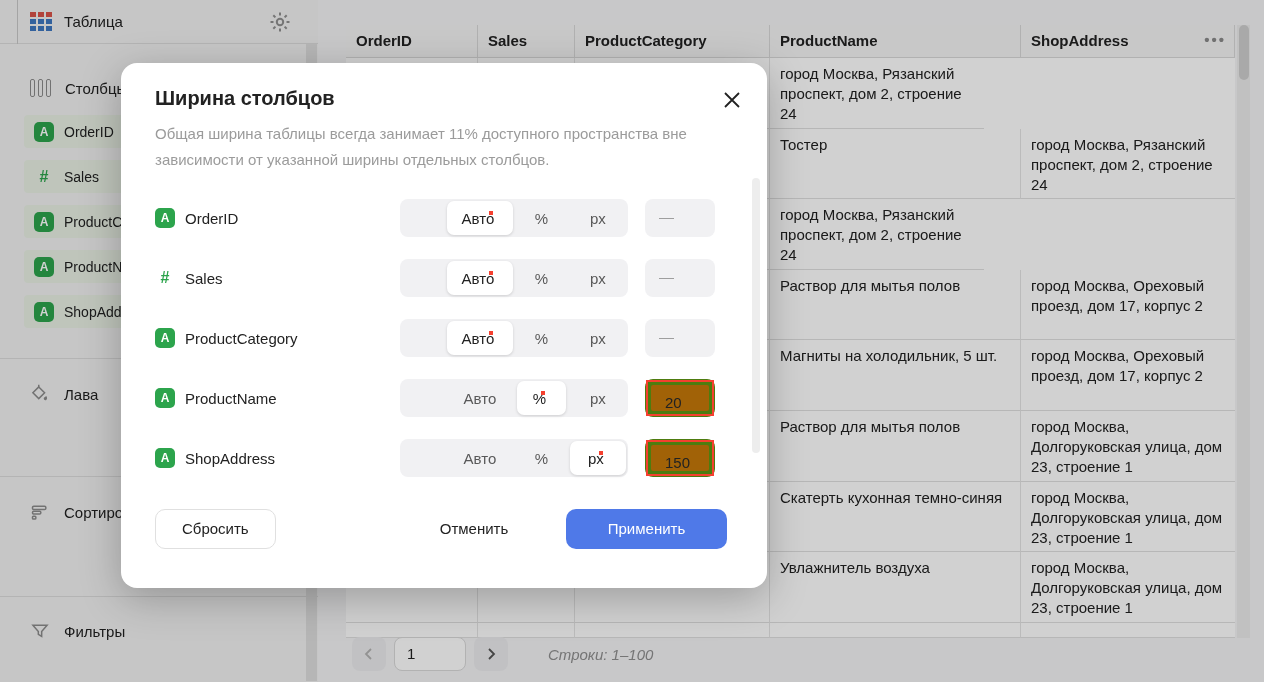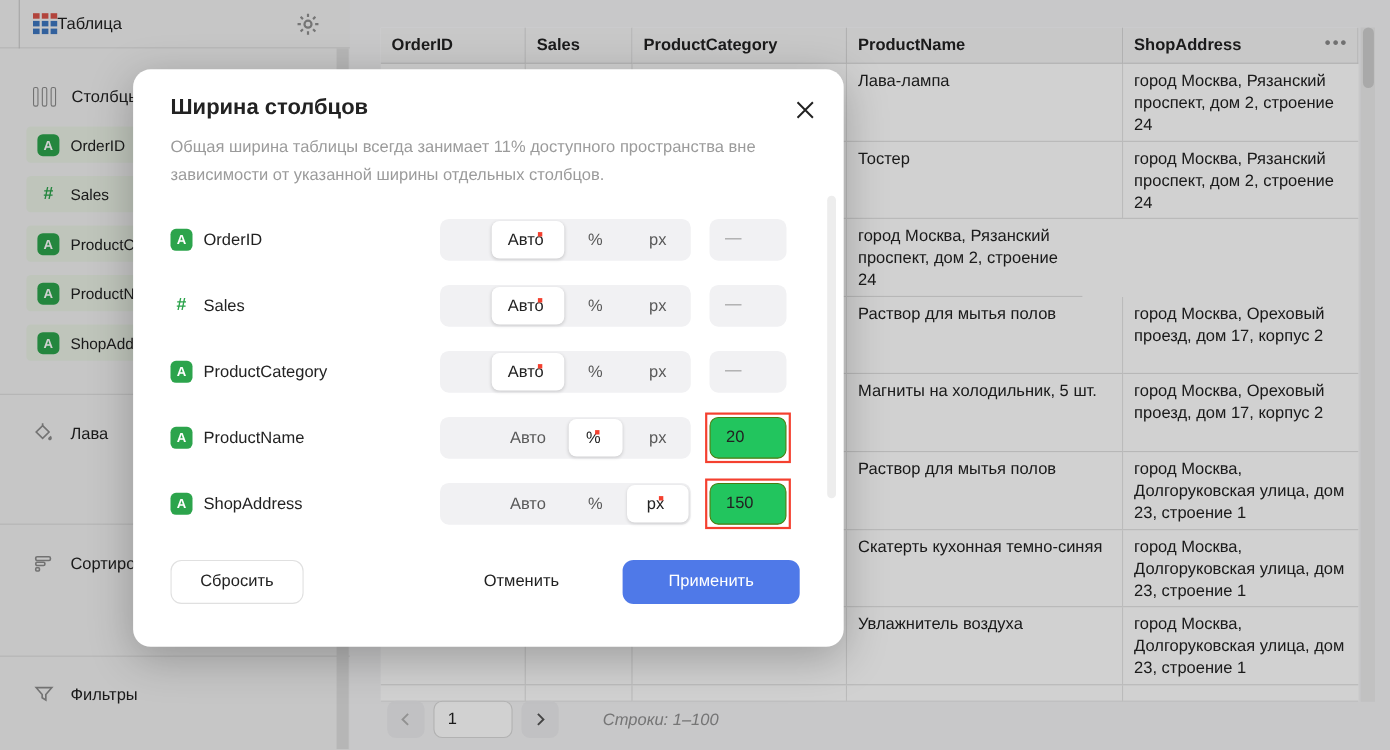--- a/index.html
+++ b/index.html
@@ -8,21 +8,21 @@
   .stage { position:relative; width:1264px; height:682px; background:#f4f4f6; overflow:hidden; }
 
   
   .sidebar { position:absolute; left:0; top:0; width:318px; height:682px; background:#f2f2f2; z-index:1; }
   .sb-header { position:relative; height:44px; border-bottom:1px solid #dcdcdc; display:flex; align-items:center; }
   .sb-vline { position:absolute; left:17px; top:0; width:1px; height:44px; background:#c9c9c9; }
   .grid-icon { margin-left:30px; display:grid; grid-template-columns:repeat(3,6px); grid-auto-rows:5px; gap:2px; }
   .grid-icon i { display:block; }
   .grid-icon i.r { background:#d9544a; }
   .grid-icon i.b { background:#3e77c0; }
-  .sb-title { font-size:15px; }
+  .sb-title { margin-left:12px; font-size:15px; }
   .gear { position:absolute; right:26px; top:10px; width:24px; height:24px; color:#8f8f8f; cursor:pointer; }
   .sb-scroll { position:absolute; right:1px; top:44px; width:11px; height:637px; background:#dedede; }
   .sb-section { display:flex; align-items:center; position:absolute; left:30px; height:24px; }
   .sb-section .lbl { margin-left:14px; font-size:15px; white-space:nowrap; }
   .sb-ico { width:20px; height:20px; color:#8c8c8c; flex:none; }
   .cols-icon { display:flex; gap:3px; }
   .cols-icon i { width:5px; height:18px; border:1.5px solid #8c8c8c; border-radius:2px; }
   .divider { position:absolute; left:0; width:318px; height:1px; background:#dcdcdc; }
   .chip { position:absolute; left:24px; width:278px; height:33px; background:#e9f1e5; border-radius:4px;
           display:flex; align-items:center; padding-left:10px; gap:10px; overflow:hidden; cursor:pointer; }
@@ -68,21 +68,21 @@
   .seg-opt { position:relative; display:flex; align-items:center; justify-content:center; font-size:15px;
              color:#595959; cursor:pointer; }
   .so0{width:87px;} .so1{width:66px;} .so2{width:75px;}
   .seg-opt.sel { color:#222; }
   .seg-opt.sel::before { content:""; position:absolute; inset:2px; background:#fff; border-radius:7px;
                          box-shadow:0 1px 3px rgba(0,0,0,0.15); }
   .seg-opt span { position:relative; z-index:1; }
   .valbox { position:absolute; left:490px; top:0; width:70px; height:38px; border-radius:8px; font-size:15px;
             line-height:36px; padding-left:14px; }
   .valbox.off { background:#f1f1f3; color:#9e9e9e; }
-  .valbox.on { background:#22c55e; border:1px solid #4d7c0f; color:#222; }
+  .valbox.on { background:#a16207; border:6px solid #4d7c0f; color:#222; }
   .ann { position:absolute; inset:-5px; border:2.5px solid #f4402f; pointer-events:none; z-index:2; }
   .m-scroll { position:absolute; right:7px; top:115px; width:8px; height:275px; background:#ededed; border-radius:4px; }
   .m-footer { position:absolute; left:0; top:446px; width:646px; height:40px;padding-left:20px; }
   .btn-reset { position:absolute; left:34px; top:0; height:40px; padding:0 26px; background:#fff;
                border:1px solid #e0e0e0; border-radius:10px; font-size:15px; line-height:38px; cursor:pointer; }
   .btn-cancel { position:absolute; left:309px; top:0; width:88px; height:40px; font-size:15px; line-height:40px;
                 text-align:center; cursor:pointer; }
   .btn-apply { position:absolute; left:445px; top:0; width:161px; height:40px; background:#4f79e8; color:#fff;
                border-radius:10px; font-size:15px; line-height:40px; text-align:center; cursor:pointer; }
 
@@ -192,21 +192,20 @@
       <div class="tcell c4">
         <span>ShopAddress</span>
         <span class="dots">•••</span>
       </div>
     </div>
     <div class="tbody" id="tbody">
         <div class="trow">
           <div class="tcell c0"></div>
           <div class="tcell c1"></div>
           <div class="tcell c2"></div>
-          <div class="tcell c3">Лава-лампа</div>
           <div class="tcell c4">город Москва, Рязанский проспект, дом 2, строение 24</div>
         </div>
         <div class="trow">
           <div class="tcell c0"></div>
           <div class="tcell c1"></div>
           <div class="tcell c2"></div>
           <div class="tcell c3">Тостер</div>
           <div class="tcell c4">город Москва, Рязанский проспект, дом 2, строение 24</div>
         </div>
         <div class="trow">

